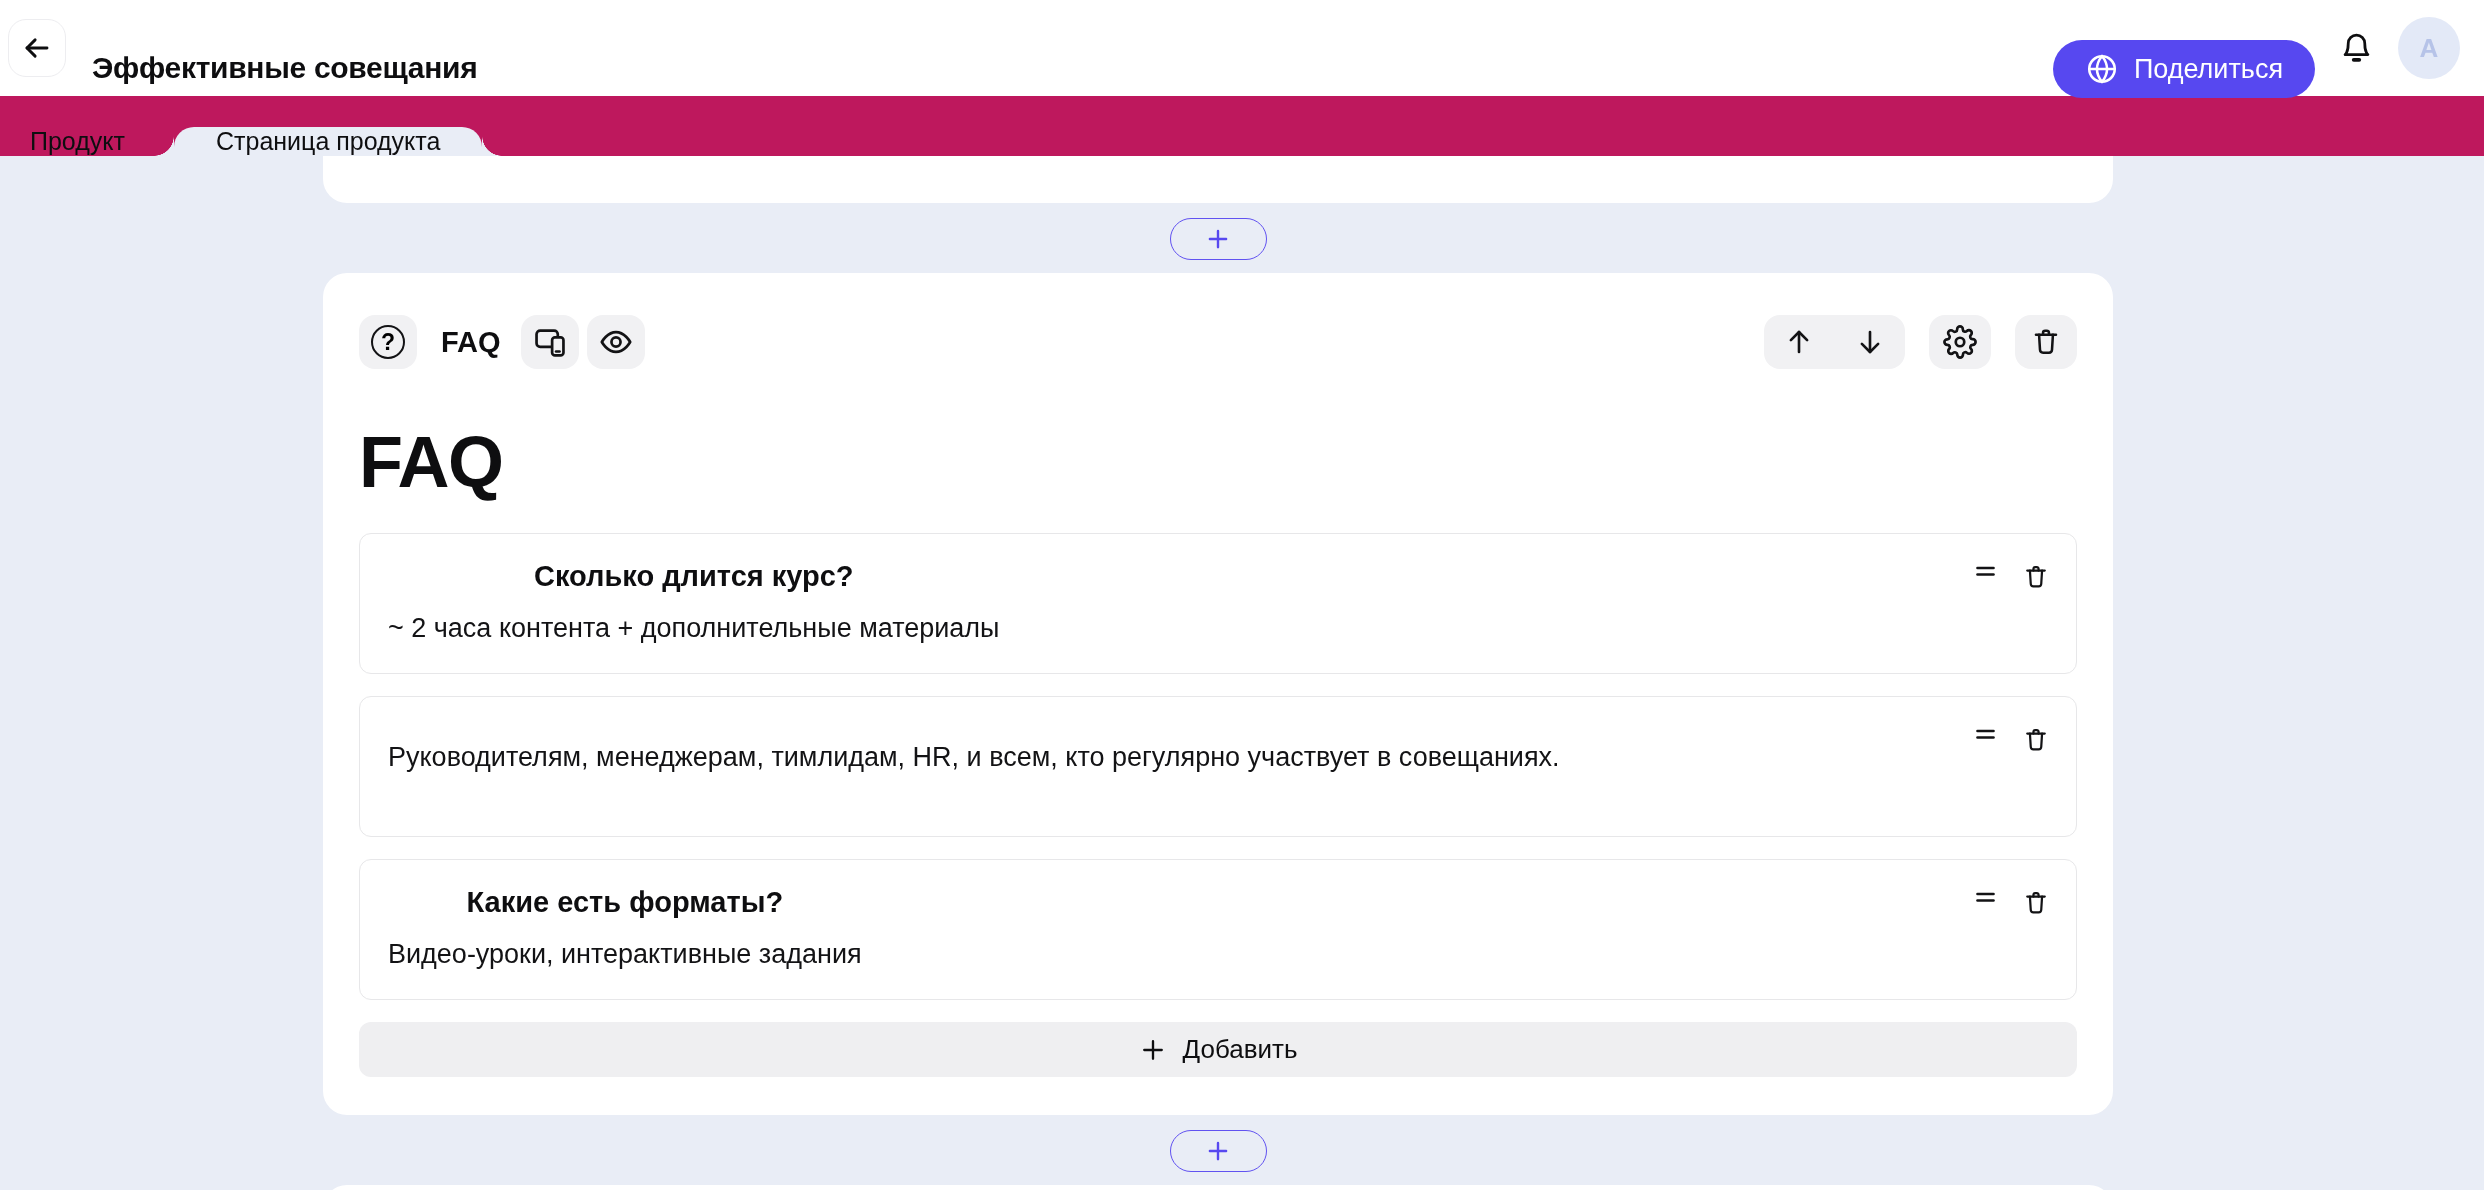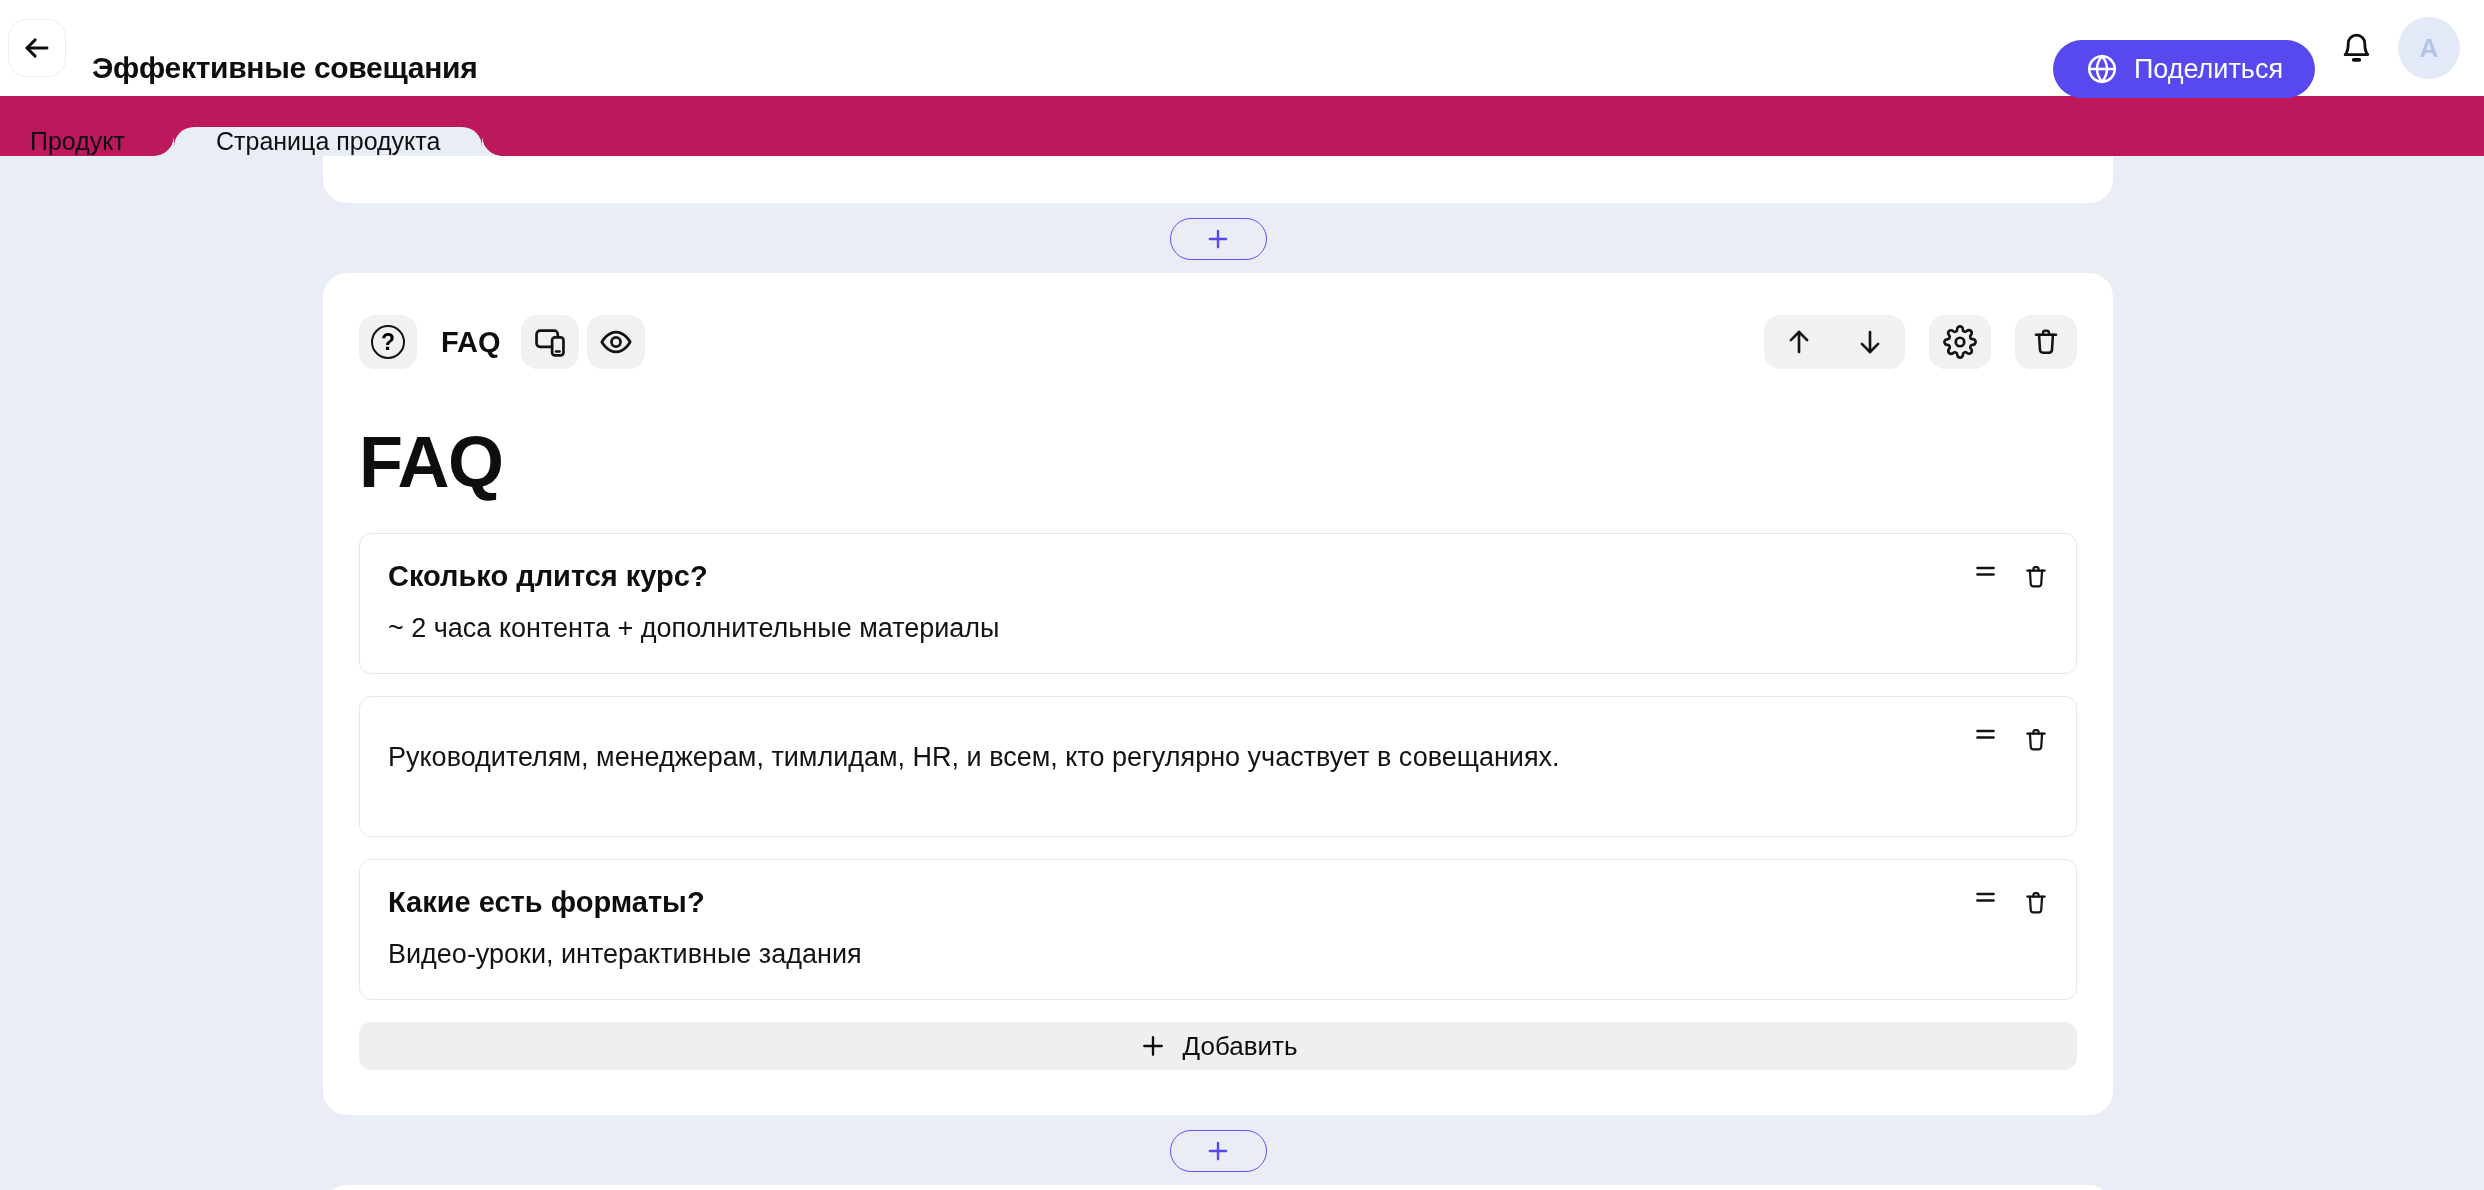--- a/index.html
+++ b/index.html
@@ -50,26 +50,26 @@
   .updown { width:141px; padding:0; }
   .updown .half { flex:1; height:100%; background:none; border:none; display:flex; align-items:center; justify-content:center; }
   .bb-right .tbtn { min-width:62px; }
   .bb-right > * + * { margin-left:24px; }
 
   .faq-heading { margin:52px 0 30px; font-size:72px; font-weight:700; letter-spacing:-1.5px; cursor:text; }
 
   .items { display:flex; flex-direction:column; gap:22px; }
   .item { height:141px; border:1.5px solid #E7E7E9; border-radius:12px; background:#fff;
           padding:25px 26px 0 28px; display:flex; justify-content:space-between; }
-  .q { font-size:29px; font-weight:700; line-height:34px; cursor:text; }
+  .q { font-size:29px; font-weight:700; line-height:34px; cursor:text;text-align:center; }
   .a { margin-top:20px; font-size:27px; line-height:30px; color:#131315; cursor:text; }
   .item-controls { display:flex; align-items:flex-start; gap:26px; padding-top:4px; }
   .ghost { background:none; border:none; padding:0; }
 
-  .addbar { margin-top:22px; width:100%; height:48px; border:none; border-radius:12px; background:#EFEFF1;
+  .addbar { margin-top:22px; width:100%; height:55px; border:none; border-radius:12px; background:#EFEFF1;
             display:flex; align-items:center; justify-content:center; gap:16px; font-size:26px; font-weight:500; color:#0e0e10; }
 </style>
 </head>
 <body>
 
 <div class="app">
 
   <header class="topbar">
     <button class="back-btn">
       <svg width="30" height="30" viewBox="0 0 24 24" fill="none" stroke="#0e0e10" stroke-width="2.3" stroke-linecap="round" stroke-linejoin="round">

